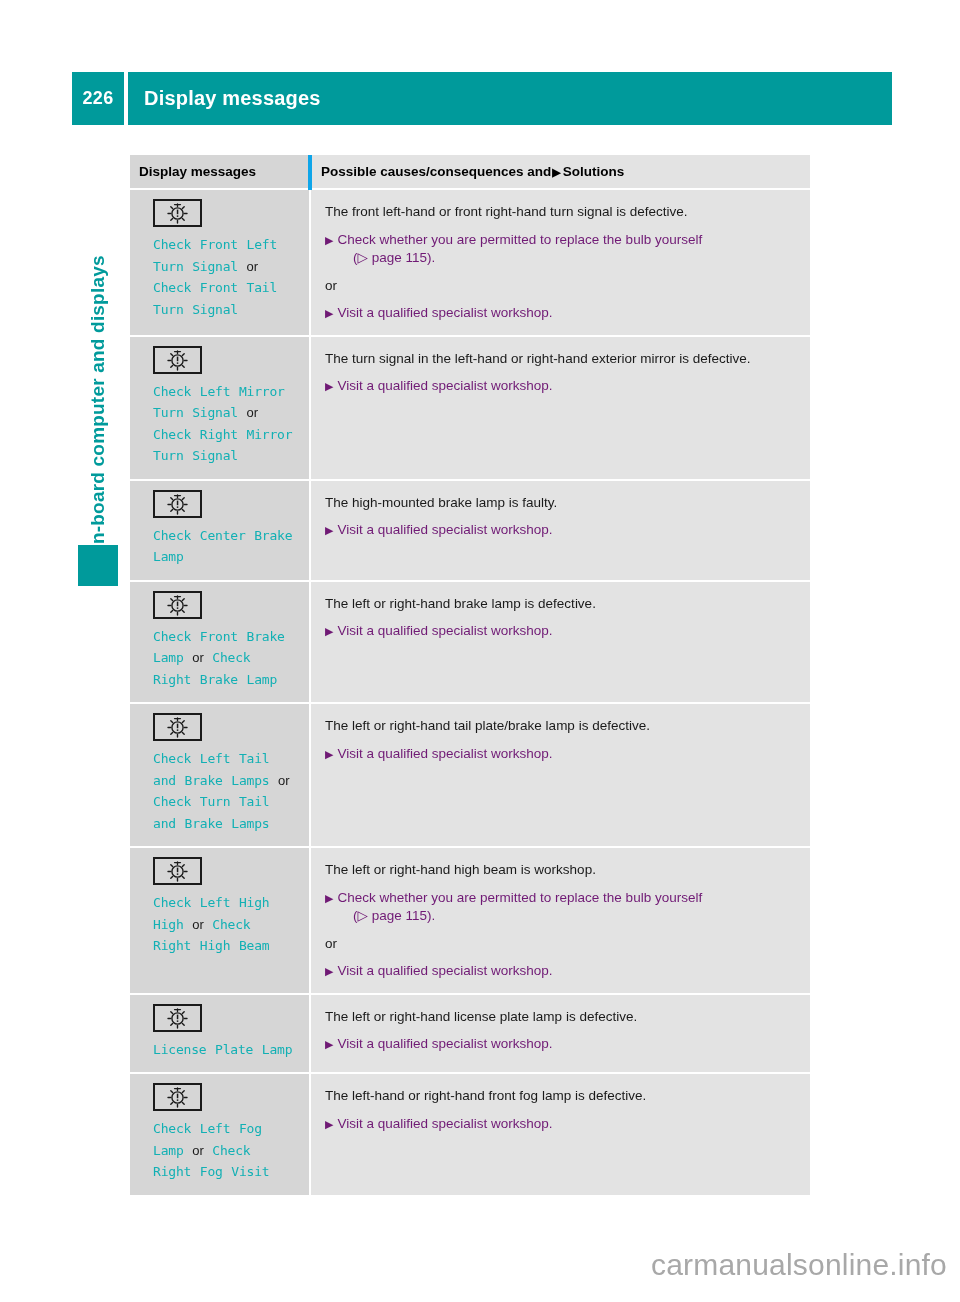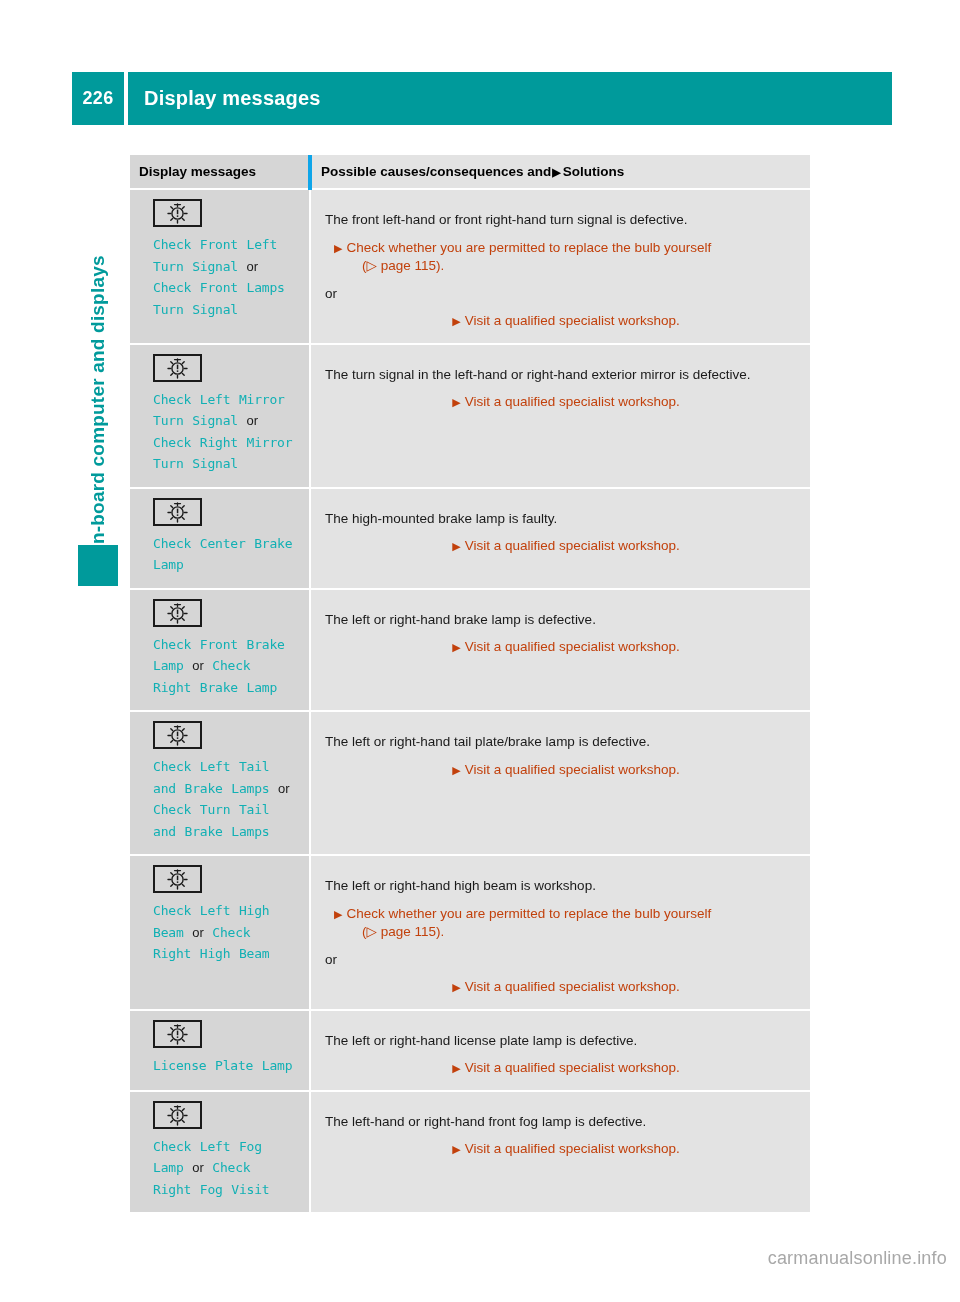--- a/index.html
+++ b/index.html
@@ -155,57 +155,57 @@
     font-family: "Liberation Sans", sans-serif;
     color: #1a1a1a;
     font-size: 13px;
     letter-spacing: 0;
   }
 
   .sol-cause {
     font-size: 13.5px;
     line-height: 18.5px;
     color: #1a1a1a;
-    margin: 12px 0 9px 0;
+    margin: 4px 0 9px 0;
   }
   .sol-step {
     font-size: 13.5px;
     line-height: 18.5px;
-    color: #c2410c;
-    margin: 0 0 9px 9px;
+    color: #701a75;
+    margin: 0 0 9px 0;
     padding-left: 14px;
     text-indent: -14px;
   }
   .sol-step .tri {
     font-size: 11px;
     padding-right: 4px;
   }
   .sol-step .cont {
     display: block;
     text-indent: 0;
     padding-left: 14px;
   }
   .sol-or {
     font-size: 13.5px;
     line-height: 18.5px;
     color: #1a1a1a;
     margin: 0 0 9px 0;
   }
-  .sol-step:last-child, .sol-cause:last-child { margin-bottom: 0; text-align: center; }
+  .sol-step:last-child, .sol-cause:last-child { margin-bottom: 0; }
   .head-tri { font-size: 11px; padding: 0 2px 0 1px; }
 
   
   #watermark {
     position: absolute;
     left: 0;
     top: 1248px;
     width: 947px;
     text-align: right;
     color: #a8a8a8;
-    font-size: 18px;
+    font-size: 30px;
     letter-spacing: 0.2px;
   }
 </style>
 </head>
 <body>
 
 <div id="page-header">
   <div id="page-number-block">226</div>
   <div id="header-title-block">
     <span id="header-title-text">Display messages</span>
@@ -246,21 +246,21 @@
                 <line x1="29.2" y1="5.8" x2="27.4" y2="7.6"></line>
                 <line x1="17.6" y1="17.4" x2="15.8" y2="19.2"></line>
                 <line x1="19.6" y1="3.6" x2="25.4" y2="3.6"></line>
               </g>
               <g fill="#1a1a1a">
                 <rect x="21.8" y="8.6" width="1.5" height="4.6"></rect>
                 <rect x="21.8" y="14.4" width="1.5" height="1.5"></rect>
               </g>
             </svg>
           </span>
-          <div class="msg-lines"><span>Check Front Left</span> <span>Turn Signal</span> <span class="or-word">or</span><br><span>Check Front Lamps</span><br><span>Turn Signal</span></div>
+          <div class="msg-lines"><span>Check Front Left</span> <span>Turn Signal</span> <span class="or-word">or</span><br><span>Check Front Tail</span><br><span>Turn Signal</span></div>
         </td>
         <td class="col-sol">
           <p class="sol-cause">The front left-hand or front right-hand turn signal is defective.</p>
           <p class="sol-step"><span class="tri">▶</span><span>Check whether you are permitted to replace the bulb yourself</span><span class="cont">(▷ page 115).</span></p>
           <p class="sol-or">or</p>
           <p class="sol-step"><span class="tri">▶</span><span>Visit a qualified specialist workshop.</span></p>
         </td>
       </tr>
       <tr>
         <td class="col-msg">
@@ -393,21 +393,21 @@
                 <line x1="29.2" y1="5.8" x2="27.4" y2="7.6"></line>
                 <line x1="17.6" y1="17.4" x2="15.8" y2="19.2"></line>
                 <line x1="19.6" y1="3.6" x2="25.4" y2="3.6"></line>
               </g>
               <g fill="#1a1a1a">
                 <rect x="21.8" y="8.6" width="1.5" height="4.6"></rect>
                 <rect x="21.8" y="14.4" width="1.5" height="1.5"></rect>
               </g>
             </svg>
           </span>
-          <div class="msg-lines"><span>Check Left High</span><br><span>Beam</span> <span class="or-word">or</span> <span>Check</span><br><span>Right High Beam</span></div>
+          <div class="msg-lines"><span>Check Left High</span><br><span>High</span> <span class="or-word">or</span> <span>Check</span><br><span>Right High Beam</span></div>
         </td>
         <td class="col-sol">
           <p class="sol-cause">The left or right-hand high beam is workshop.</p>
           <p class="sol-step"><span class="tri">▶</span><span>Check whether you are permitted to replace the bulb yourself</span><span class="cont">(▷ page 115).</span></p>
           <p class="sol-or">or</p>
           <p class="sol-step"><span class="tri">▶</span><span>Visit a qualified specialist workshop.</span></p>
         </td>
       </tr>
       <tr>
         <td class="col-msg">

